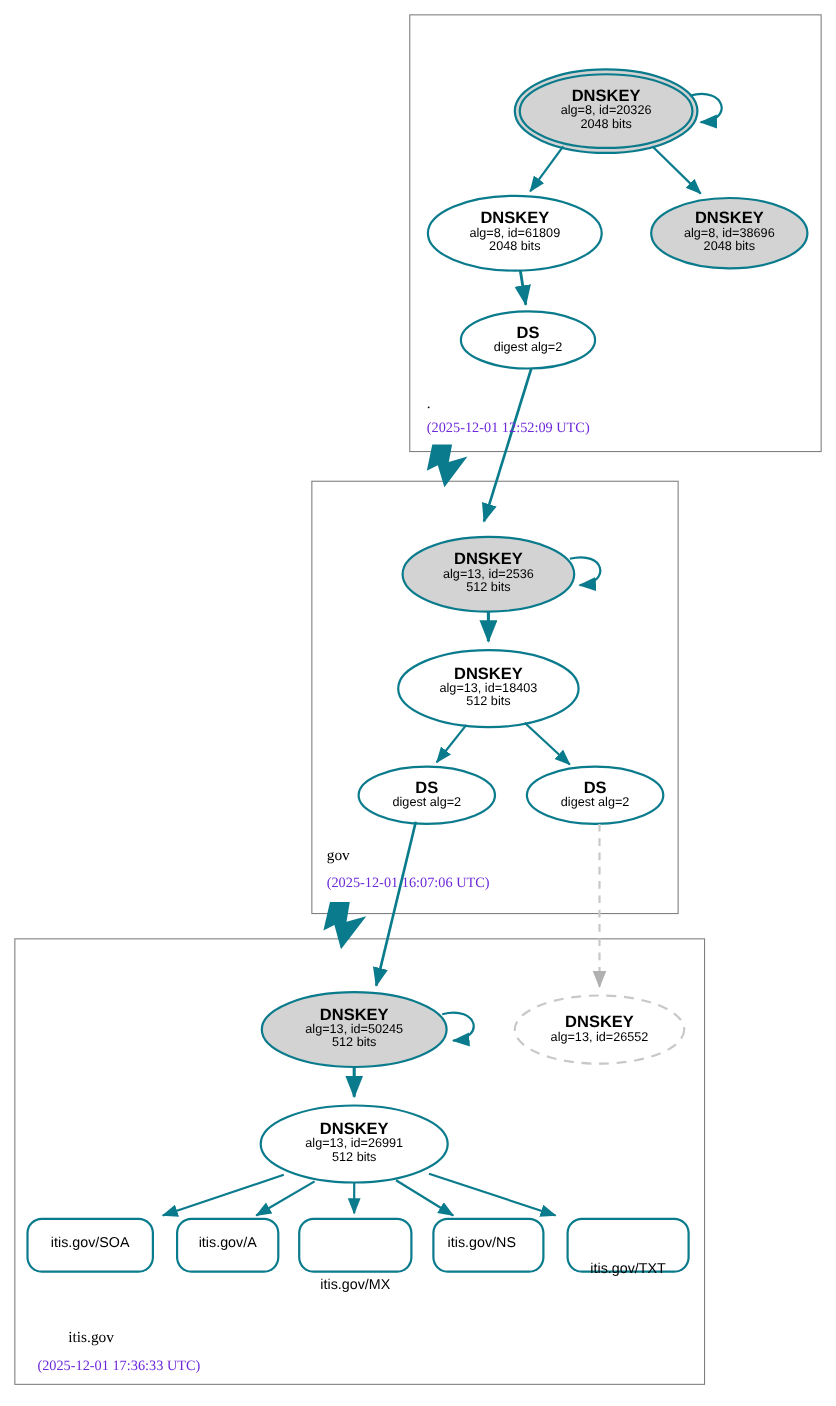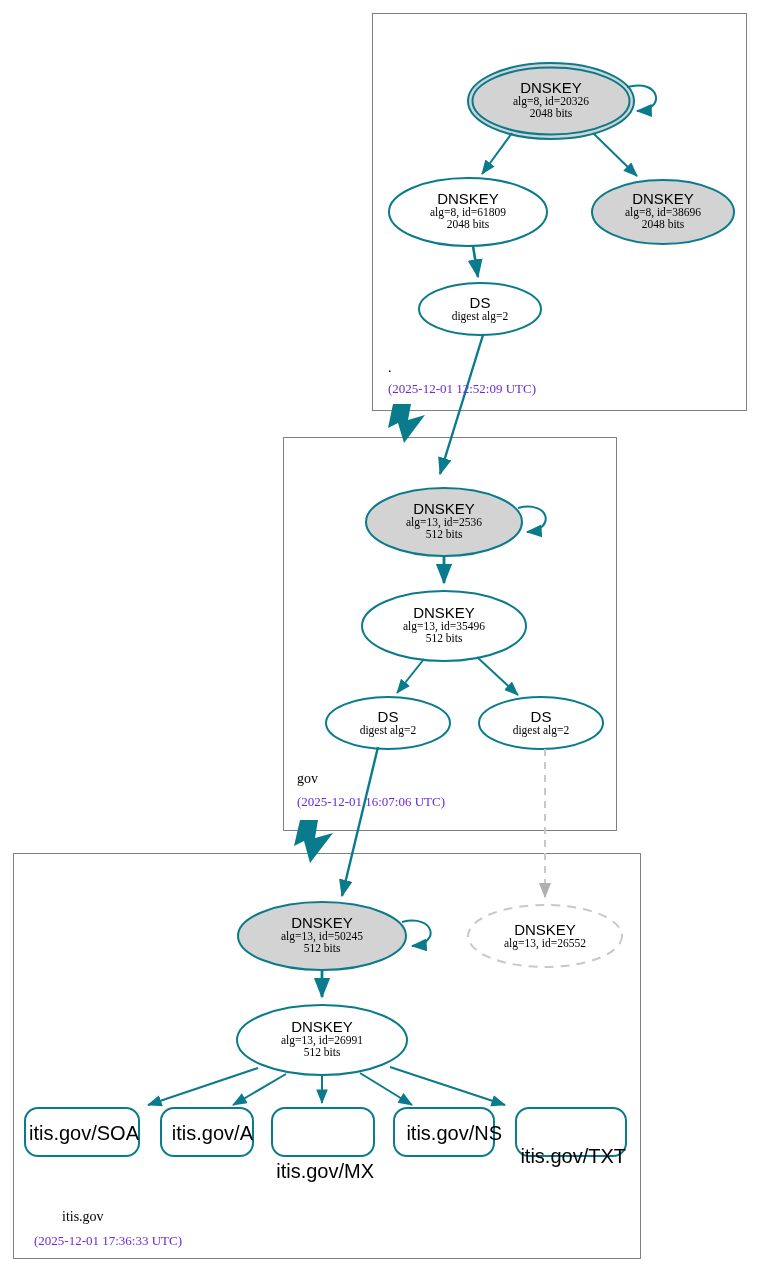--- a/index.html
+++ b/index.html
@@ -40,31 +40,31 @@
     position:absolute;
     text-align:center;
     color:#000000;
     pointer-events:none;
     line-height:1.04;
   }
   .nt-title{
     font-family:"Liberation Sans", sans-serif;
     font-size:15px;
     display:block;
+    font-weight:bold;
   }
   .nt-sub{
-    font-family:Liberation Serif, serif;
+    font-family:Liberation Sans, sans-serif;
     font-size:11.5px;
     display:block;
   }
   .nt-leaf{
     font-family:"Liberation Sans", sans-serif;
-    font-size:20px;
+    font-size:13px;
     display:block;
-    text-align:right;
   }
   .nt-faded .nt-title,.nt-faded .nt-sub{color:#000000;}
 </style>
 </head>
 <body>
 
 <div class="zone" id="zone-root"></div>
 <div class="zone" id="zone-gov"></div>
 <div class="zone" id="zone-itisgov"></div>
 
@@ -195,21 +195,21 @@
 <div class="zone-label" style="left:388px;top:360px;">.</div>
 <div class="zone-time" style="left:388px;top:381px;">(2025-12-01 12:52:09 UTC)</div>
 
 <div class="node-text" style="left:364px;top:501px;width:160px;">
   <span class="nt-title">DNSKEY</span>
   <span class="nt-sub">alg=13, id=2536</span>
   <span class="nt-sub">512 bits</span>
 </div>
 <div class="node-text" style="left:364px;top:605px;width:160px;">
   <span class="nt-title">DNSKEY</span>
-  <span class="nt-sub">alg=13, id=35496</span>
+  <span class="nt-sub">alg=13, id=18403</span>
   <span class="nt-sub">512 bits</span>
 </div>
 <div class="node-text" style="left:318px;top:709px;width:140px;">
   <span class="nt-title">DS</span>
   <span class="nt-sub">digest alg=2</span>
 </div>
 <div class="node-text" style="left:471px;top:709px;width:140px;">
   <span class="nt-title">DS</span>
   <span class="nt-sub">digest alg=2</span>
 </div>
@@ -234,21 +234,21 @@
 
 <div class="node-text" style="left:25px;top:1123px;width:114px;">
   <span class="nt-leaf">itis.gov/SOA</span>
 </div>
 <div class="node-text" style="left:161px;top:1123px;width:92px;">
   <span class="nt-leaf">itis.gov/A</span>
 </div>
 <div class="node-text" style="left:272px;top:1123px;width:102px;margin-top:38px;">
   <span class="nt-leaf">itis.gov/MX</span>
 </div>
-<div class="node-text" style="left:394px;top:1123px;width:108px;">
+<div class="node-text" style="left:384px;top:1123px;width:108px;">
   <span class="nt-leaf">itis.gov/NS</span>
 </div>
 <div class="node-text" style="left:516px;top:1123px;width:110px;margin-top:23px;">
   <span class="nt-leaf">itis.gov/TXT</span>
 </div>
 
 <div class="zone-label" style="left:34px;top:1209px;margin-left:28px;">itis.gov</div>
 <div class="zone-time" style="left:34px;top:1233px;">(2025-12-01 17:36:33 UTC)</div>
 
 </body></html>

